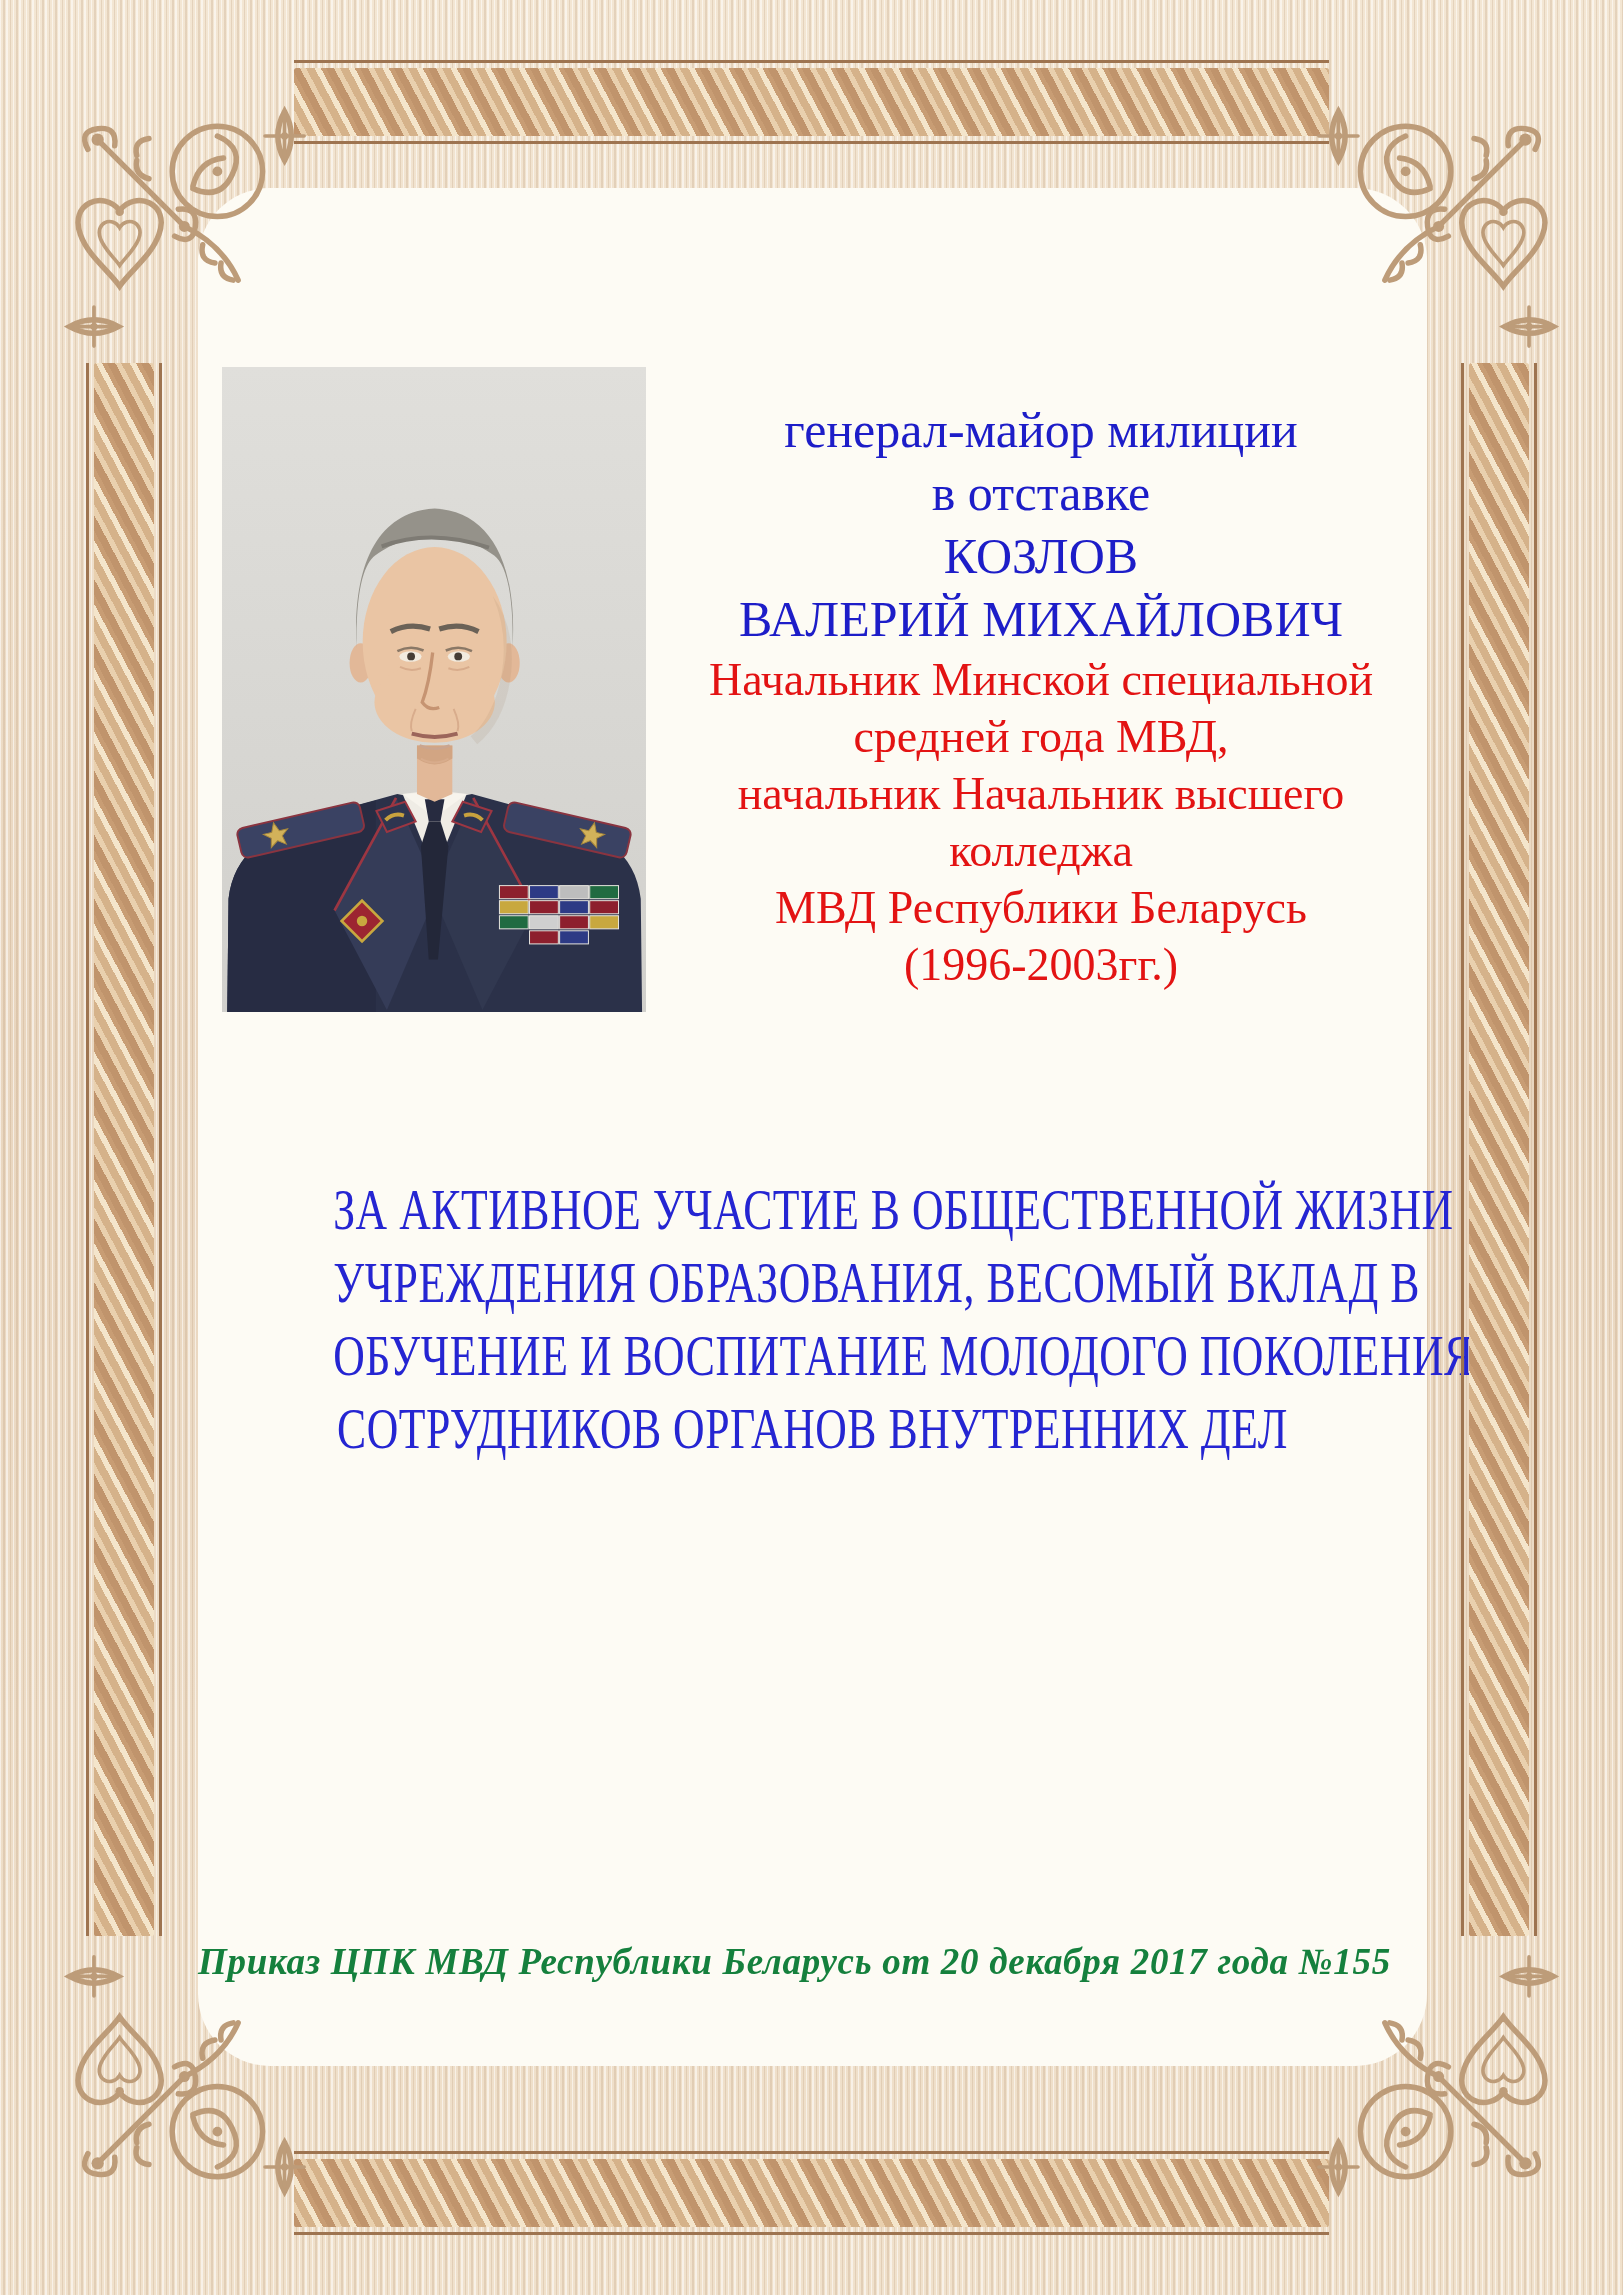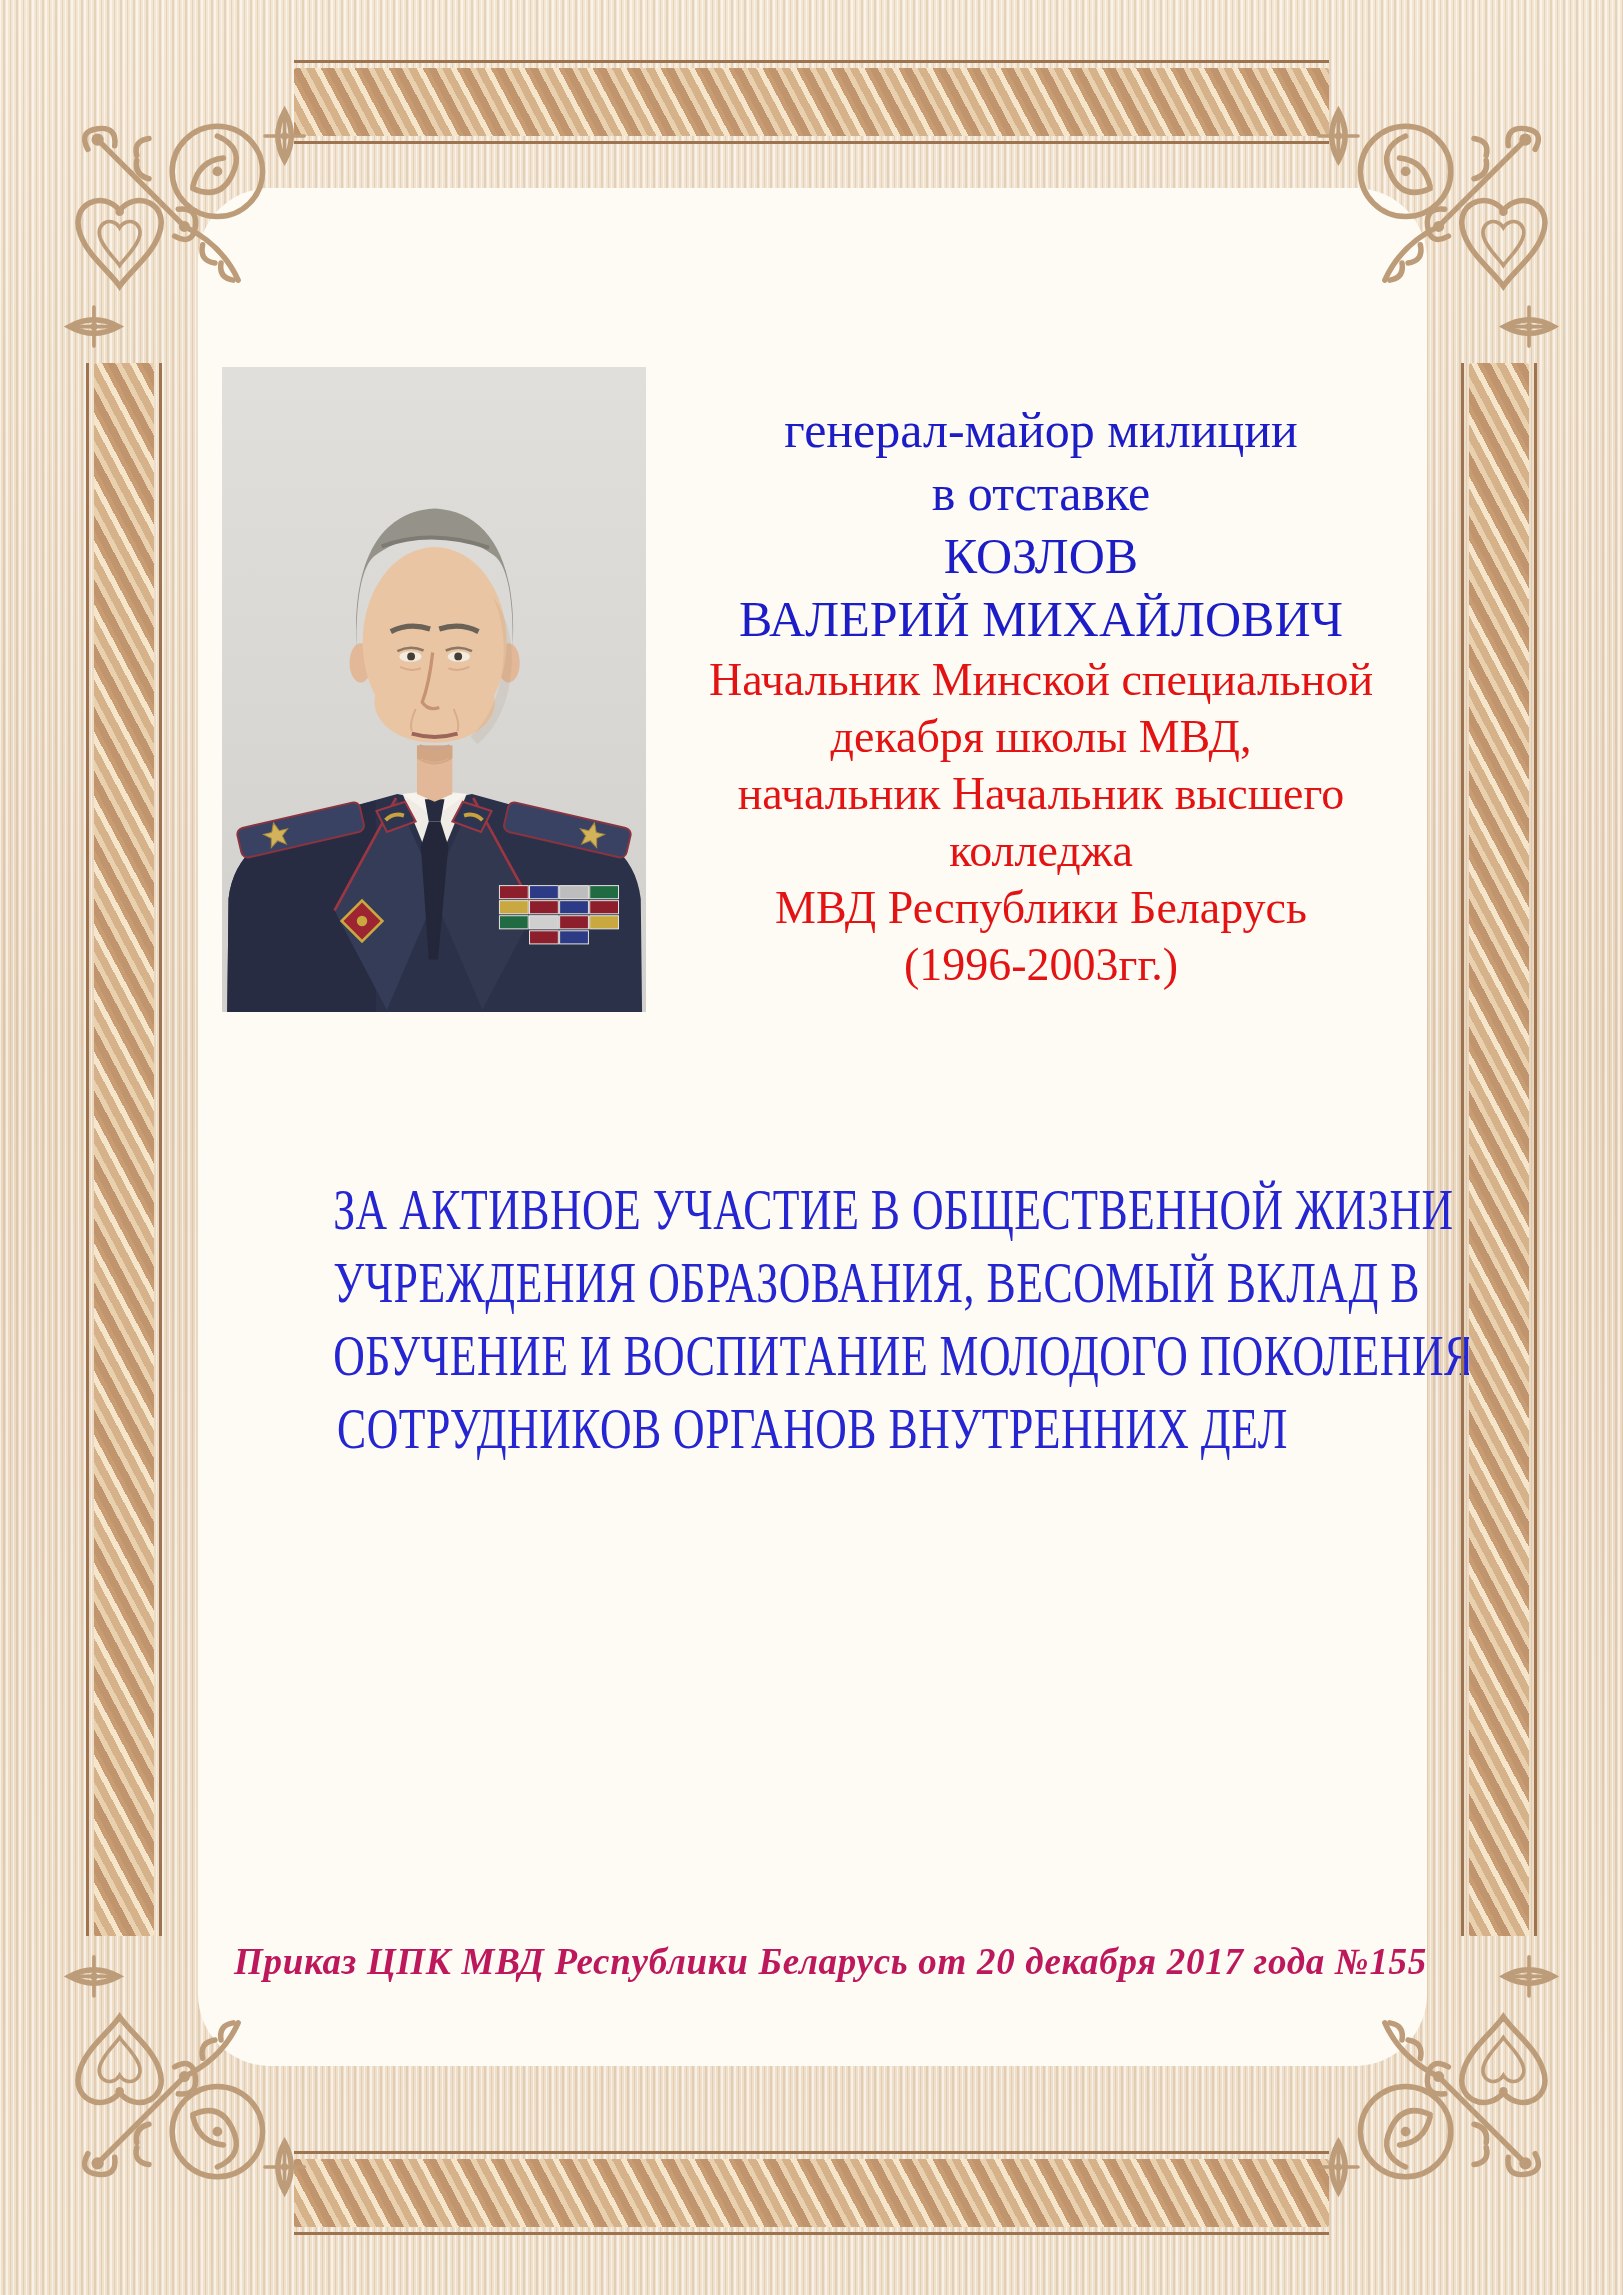--- a/index.html
+++ b/index.html
@@ -44,22 +44,22 @@
   .t-blue{color:#1d1dc8;font-weight:400;font-size:50px;line-height:63px;white-space:nowrap;}
   .t-red{color:#e31313;font-weight:400;font-size:46px;line-height:57px;white-space:nowrap;}
   
   .citation{position:absolute;left:0;top:986px;width:100%;text-align:center;color:#2525d2;}
   .cit-line{
     font-size:56px;line-height:73px;font-weight:400;white-space:nowrap;
     transform:scaleX(.78);transform-origin:50% 50%;letter-spacing:0.7px;
   }
   
   .order-line{
-    position:absolute;left:0;top:1752px;width:100%;text-align:right;
-    color:#be185d;font-size:37px;font-weight:700;font-style:italic;letter-spacing:0.7px;white-space:nowrap;
+    position:absolute;left:0;top:1752px;width:100%;text-align:left;
+    color:#15803d;font-size:37px;font-weight:700;font-style:italic;letter-spacing:0.7px;white-space:nowrap;
   }
 </style>
 </head>
 <body>
 
 <div class="page">
 
   <svg width="0" height="0" style="position:absolute" aria-hidden="true">
     <defs>
       <symbol id="orn" viewBox="0 0 460 460">
@@ -206,21 +206,21 @@
         <path d="M304,598 q21,12 42,0" stroke="#d8ac8c" stroke-width="3" fill="none"></path>
       </svg>
     </div>
 
     <div class="title-block">
       <div class="t-blue">генерал-майор милиции</div>
       <div class="t-blue">в отставке</div>
       <div class="t-blue">КОЗЛОВ</div>
       <div class="t-blue">ВАЛЕРИЙ МИХАЙЛОВИЧ</div>
       <div class="t-red">Начальник Минской специальной</div>
-      <div class="t-red">декабря школы МВД,</div>
+      <div class="t-red">средней года МВД,</div>
       <div class="t-red">начальник Начальник высшего</div>
       <div class="t-red">колледжа</div>
       <div class="t-red">МВД Республики Беларусь</div>
       <div class="t-red">(1996-2003гг.)</div>
     </div>
 
     <div class="citation">
       <div class="cit-line">ЗА АКТИВНОЕ УЧАСТИЕ В ОБЩЕСТВЕННОЙ ЖИЗНИ</div>
       <div class="cit-line">УЧРЕЖДЕНИЯ ОБРАЗОВАНИЯ, ВЕСОМЫЙ ВКЛАД В</div>
       <div class="cit-line">ОБУЧЕНИЕ И ВОСПИТАНИЕ МОЛОДОГО ПОКОЛЕНИЯ</div>

